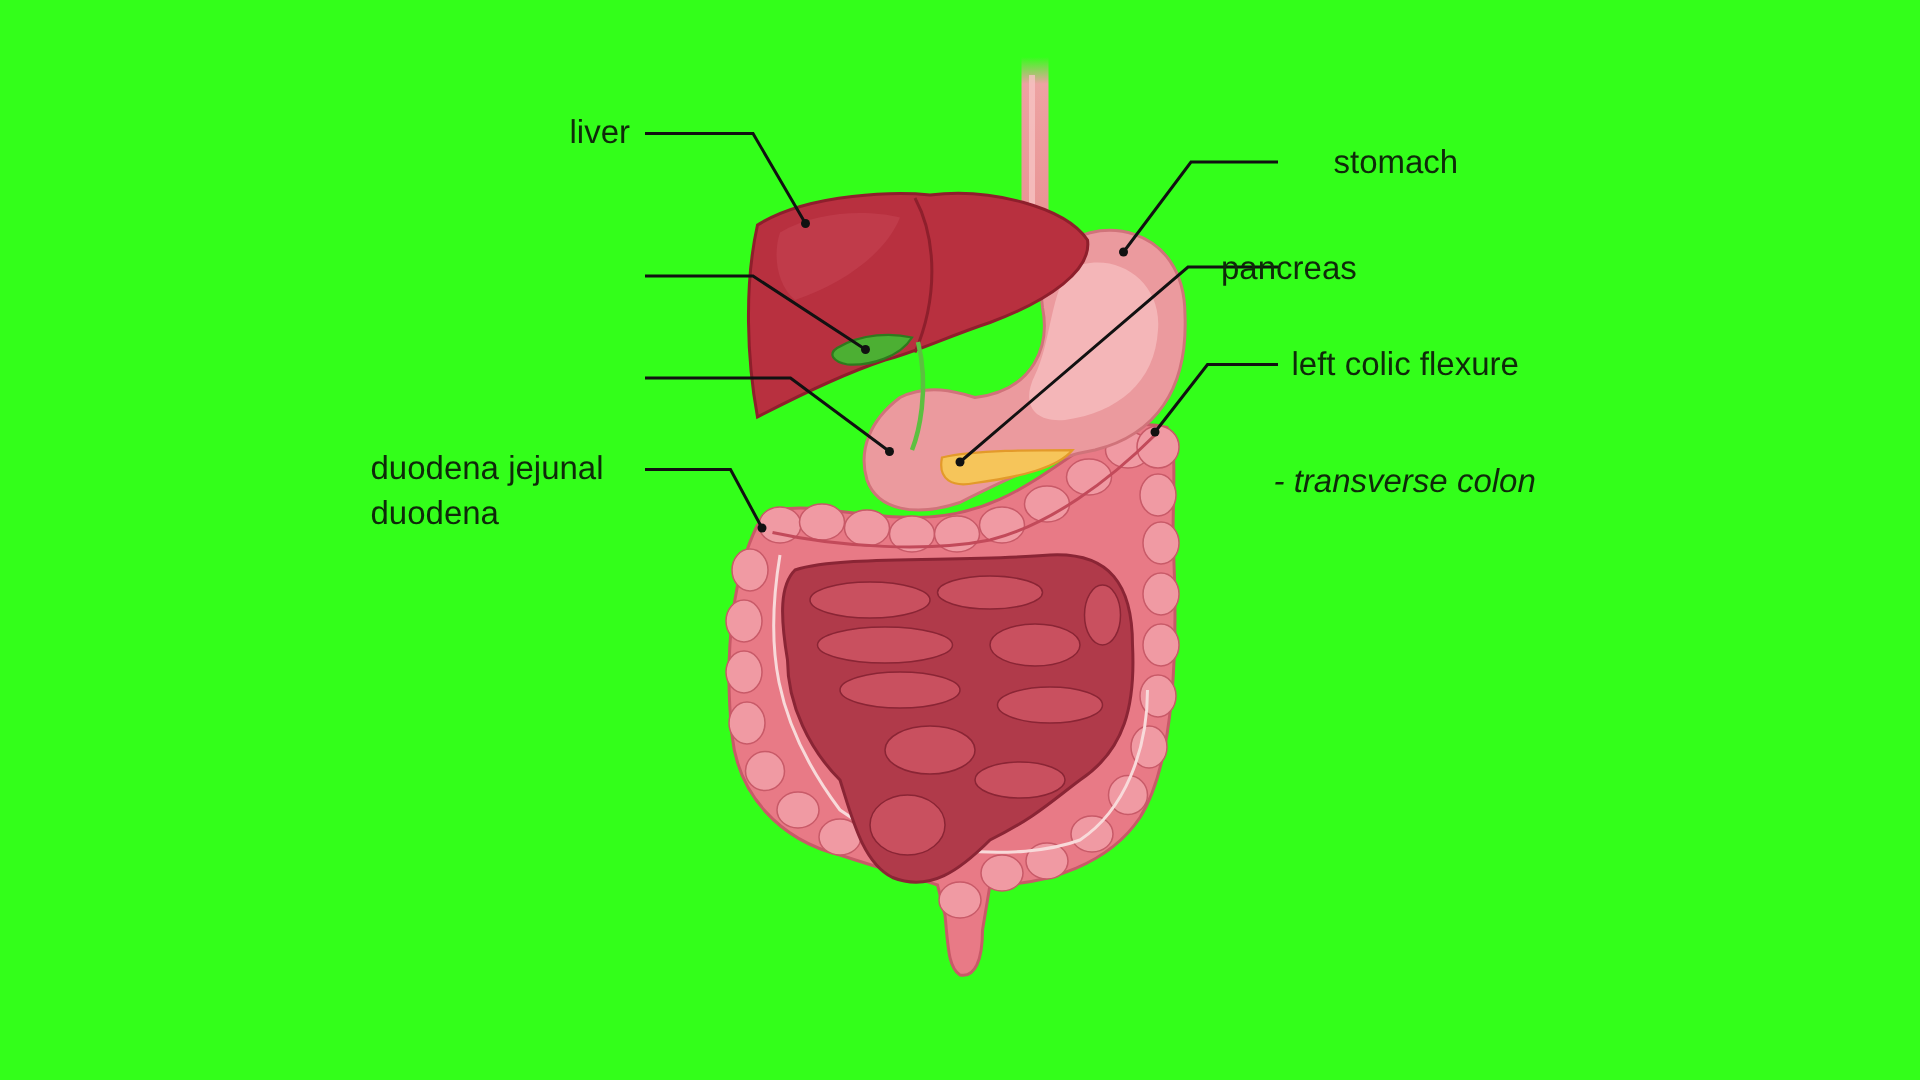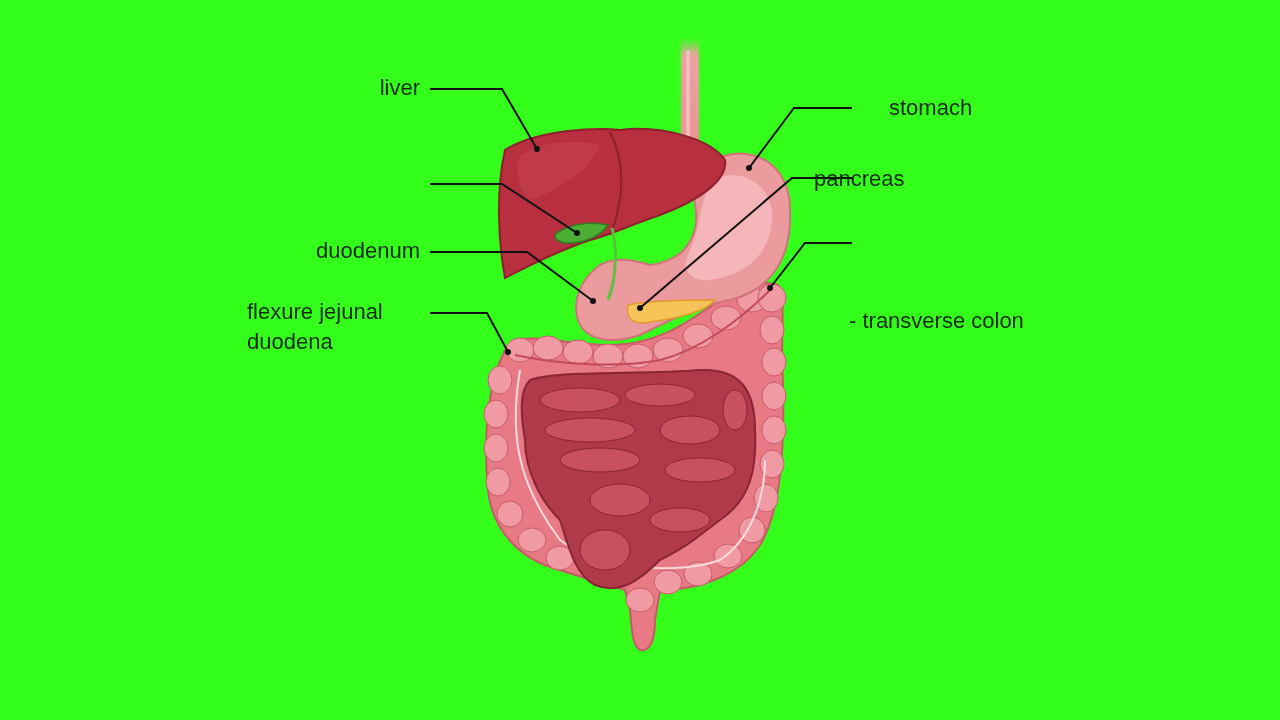--- a/index.html
+++ b/index.html
@@ -127,20 +127,20 @@
       <circle cx="577" cy="233" r="3"></circle>
       <circle cx="593" cy="301" r="3"></circle>
       <circle cx="508" cy="352" r="3"></circle>
       <circle cx="749" cy="168" r="3"></circle>
       <circle cx="640" cy="308" r="3"></circle>
       <circle cx="770" cy="288" r="3"></circle>
     </g>
   </svg>
 
   <div class="label left" style="left:330px; top:73px; width:90px;">liver</div>
-  <div class="label left" style="left:260px; top:236px; width:160px;">duodenum</div>
-  <div class="label" style="left:247px; top:297px;">flexure jejunal</div>
+  <div class="label" style="left:247px; top:297px;">duodena jejunal</div>
   <div class="label" style="left:247px; top:327px;">duodena</div>
 
   <div class="label right" style="left:861px; top:93px;margin-left:28px;">stomach</div>
   <div class="label right" style="left:814px; top:164px;">pancreas</div>
-  <div class="label right" style="left:849px; top:306px;">- transverse colon</div>
+  <div class="label right" style="left:861px; top:228px;">left colic flexure</div>
+  <div class="label right" style="left:849px; top:306px;font-style:italic;">- transverse colon</div>
 </div>
 
 </body></html>

